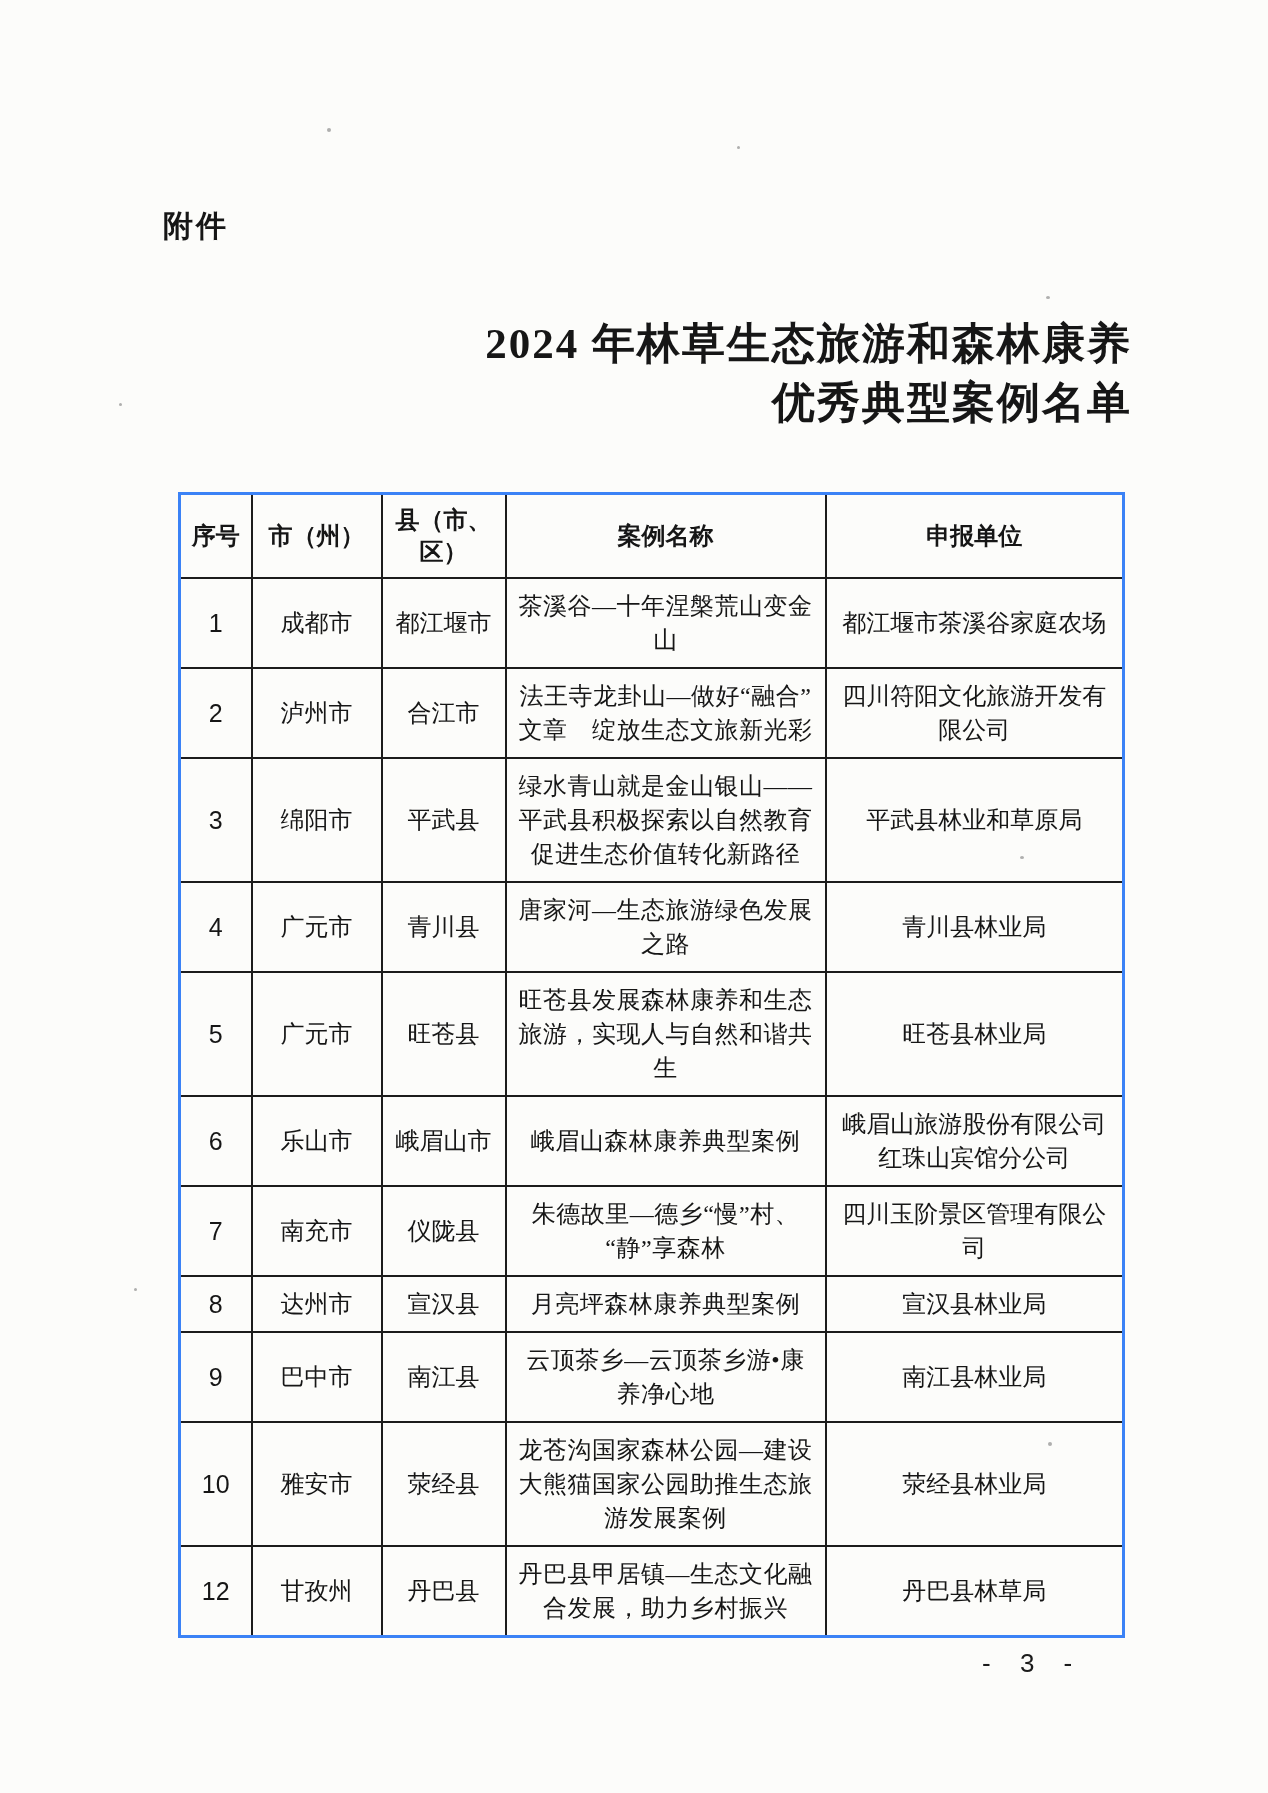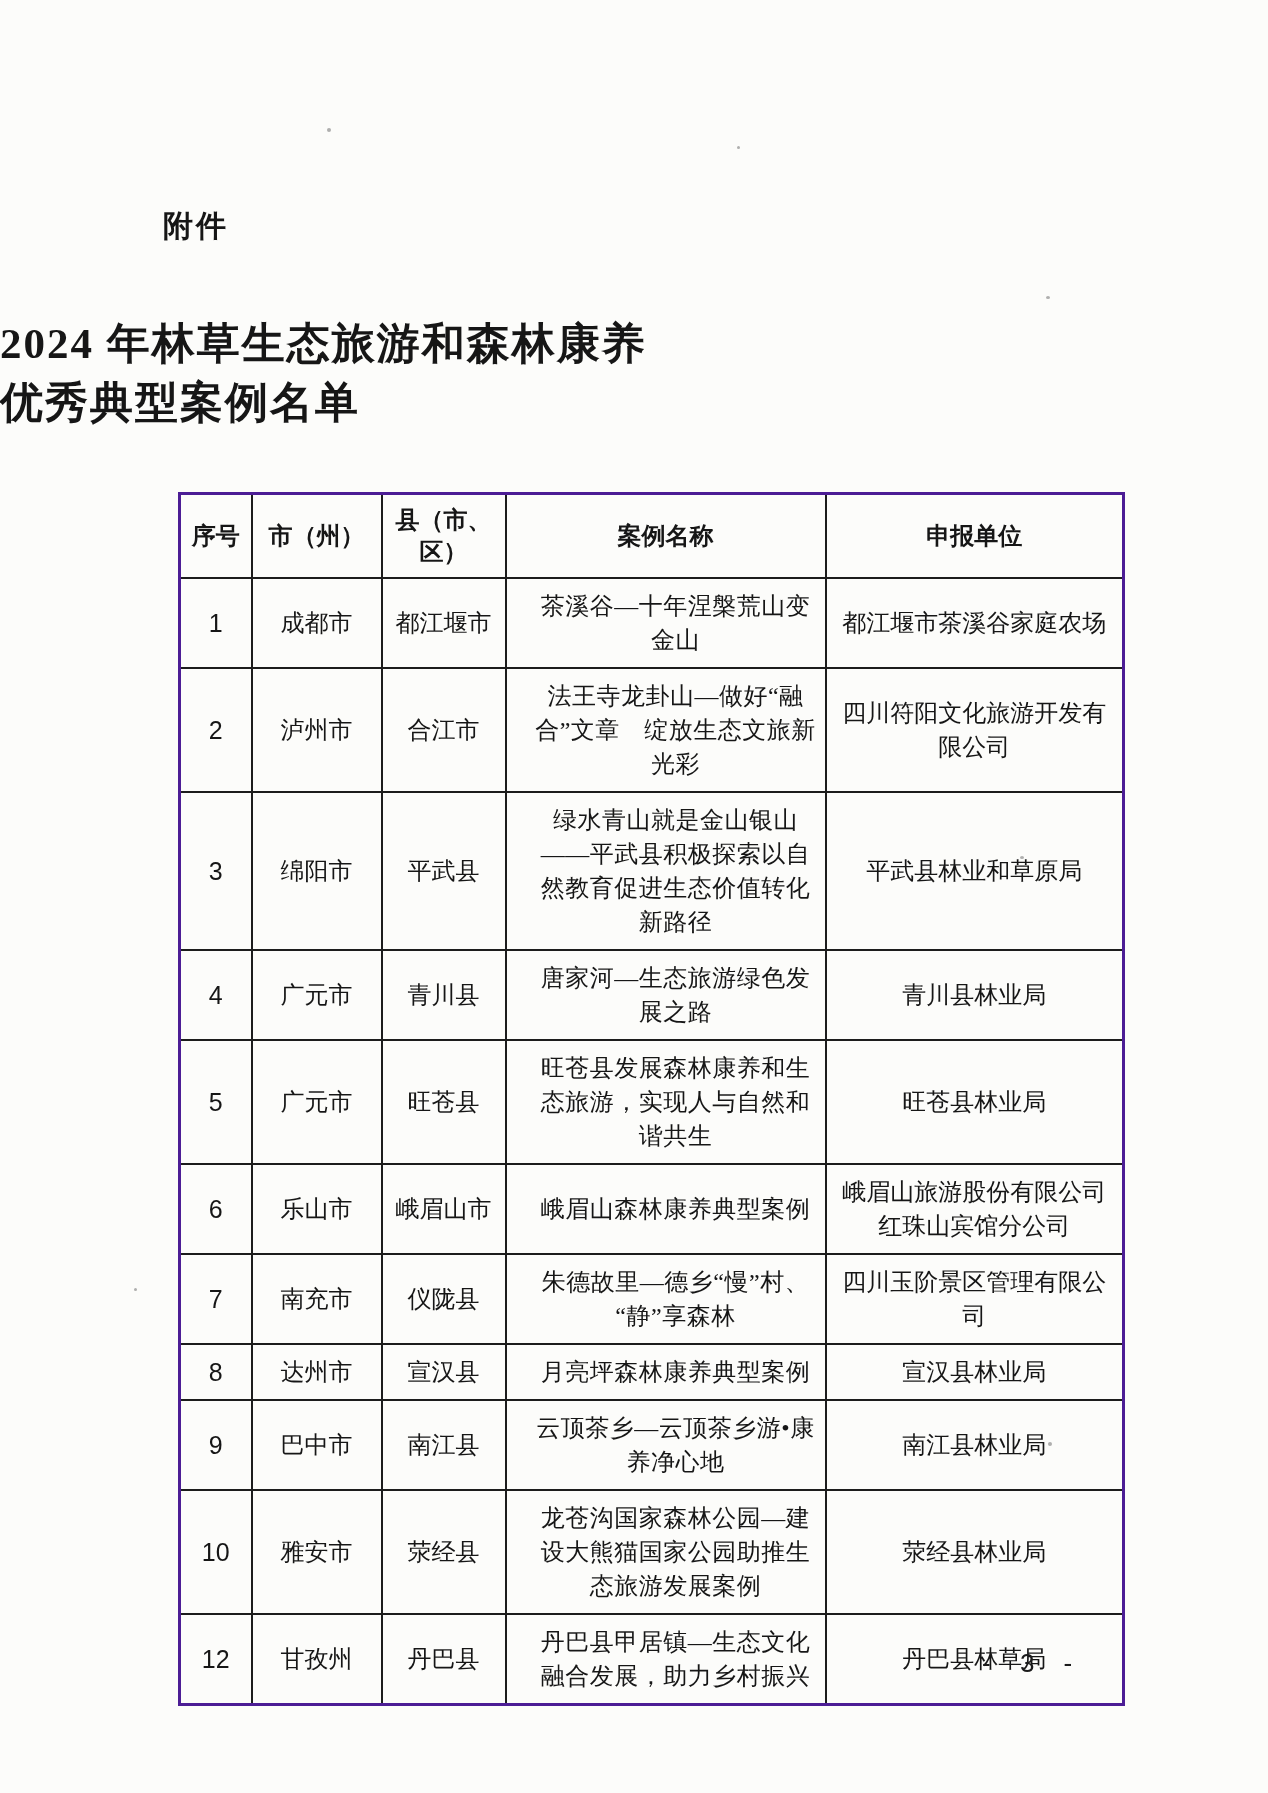--- a/index.html
+++ b/index.html
@@ -18,59 +18,59 @@
     left:163px; top:206px;
     font-size:30px;
     font-weight:700;
     letter-spacing:3px;
     font-family:"Liberation Sans","DejaVu Sans",sans-serif;
   }
   .title-block {
     position:absolute;
     left:0; top:314px;
     width:1132px;
-    text-align:left;
+    text-align:right;
   }
   .title-line {
     font-size:43px;
     font-weight:700;
     line-height:59px;
     letter-spacing:2px;
   }
   .subtitle {
     margin-top:14px;
     font-size:27px;
     letter-spacing:3px;
   }
   table.case-table {
     position:absolute;
     left:178px; top:492px;
     width:944px;
     border-collapse:collapse;
     table-layout:fixed;
-    border:3px solid #4c1d95;
+    border:3px solid #3b82f6;
   }
   .case-table th, .case-table td {
     border:2px solid #1c1c1c;
     text-align:center;
     vertical-align:middle;
     font-size:24px;
     line-height:34px;
     padding:10px 8px;
   }
   .case-table th {
     font-weight:700;
     padding:9px 4px;
     line-height:32px;
   }
   .case-table td.cell-no {
     font-family:"Liberation Sans","DejaVu Sans",sans-serif;
     font-size:25px;
   }
-  .case-table td.cell-case { letter-spacing:0.5px;padding-left:28px; }
+  .case-table td.cell-case { letter-spacing:0.5px; }
   .page-number {
     position:absolute;
     left:982px; top:1648px;
     font-size:26px;
     letter-spacing:11px;
     font-family:"Liberation Sans","DejaVu Sans",sans-serif;
     color:#1b1b1b;
   }
   .speck {
     position:absolute;

